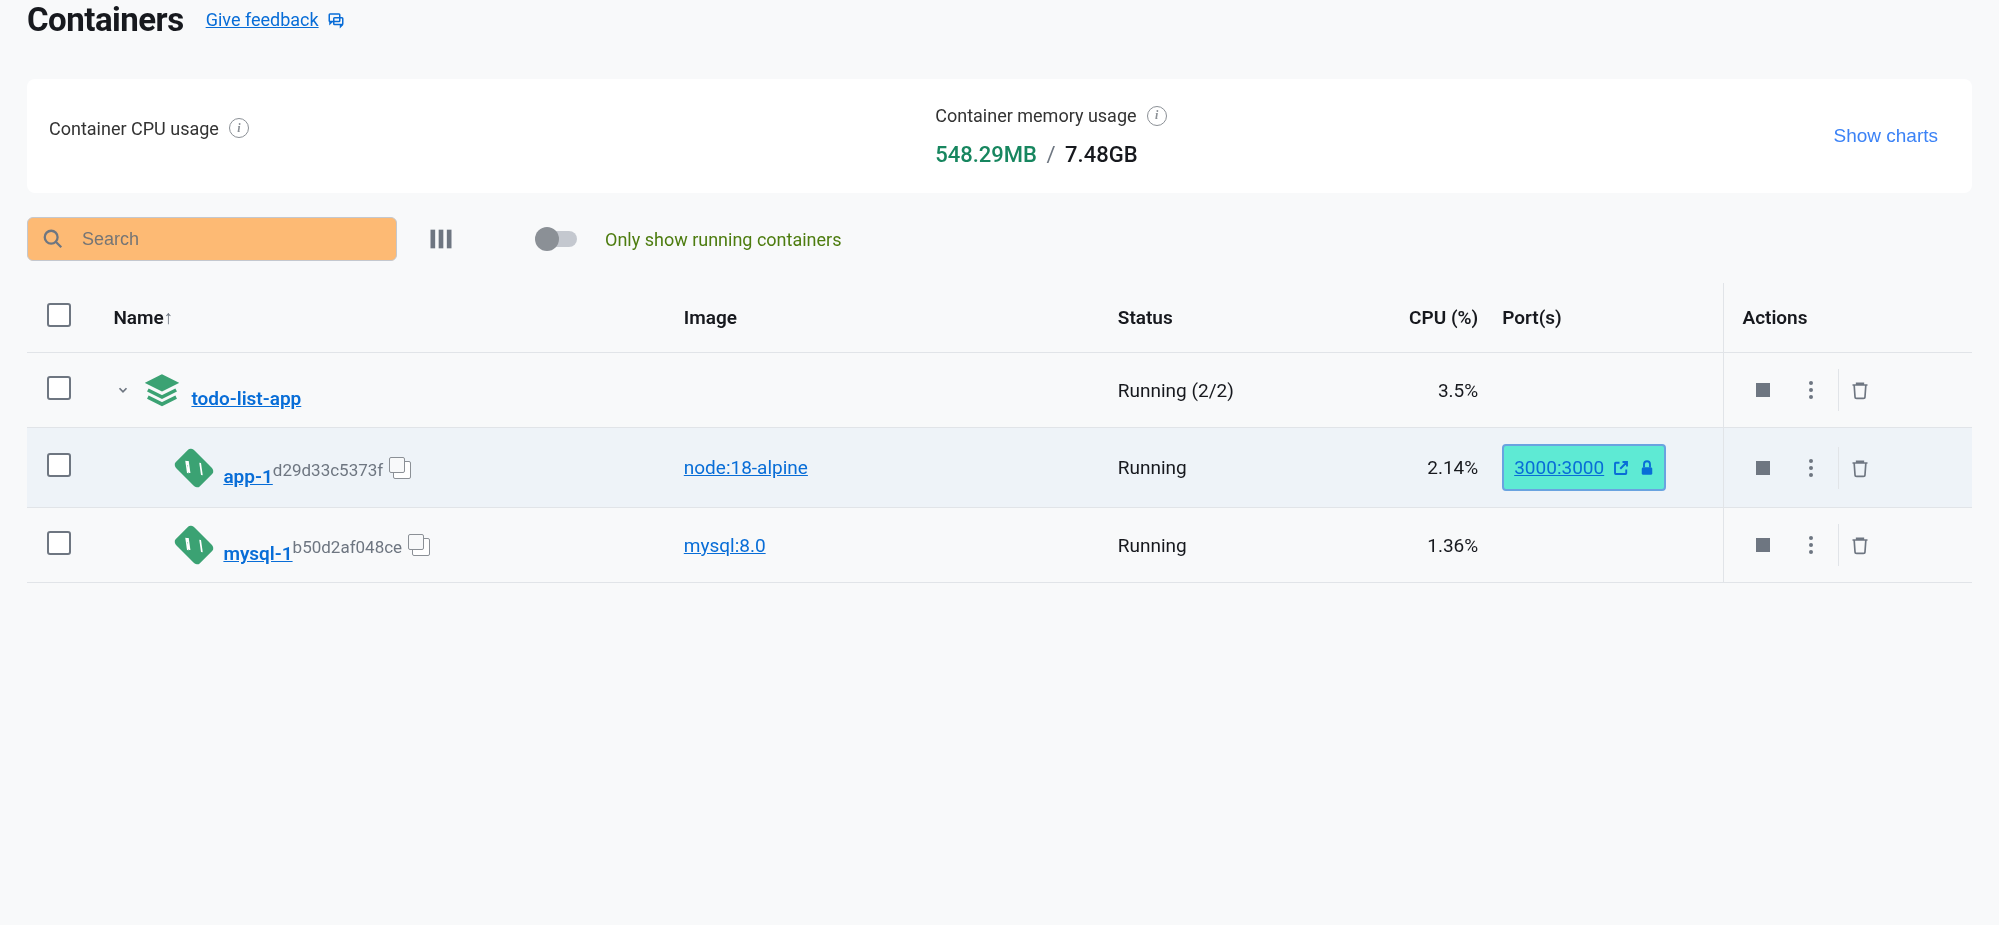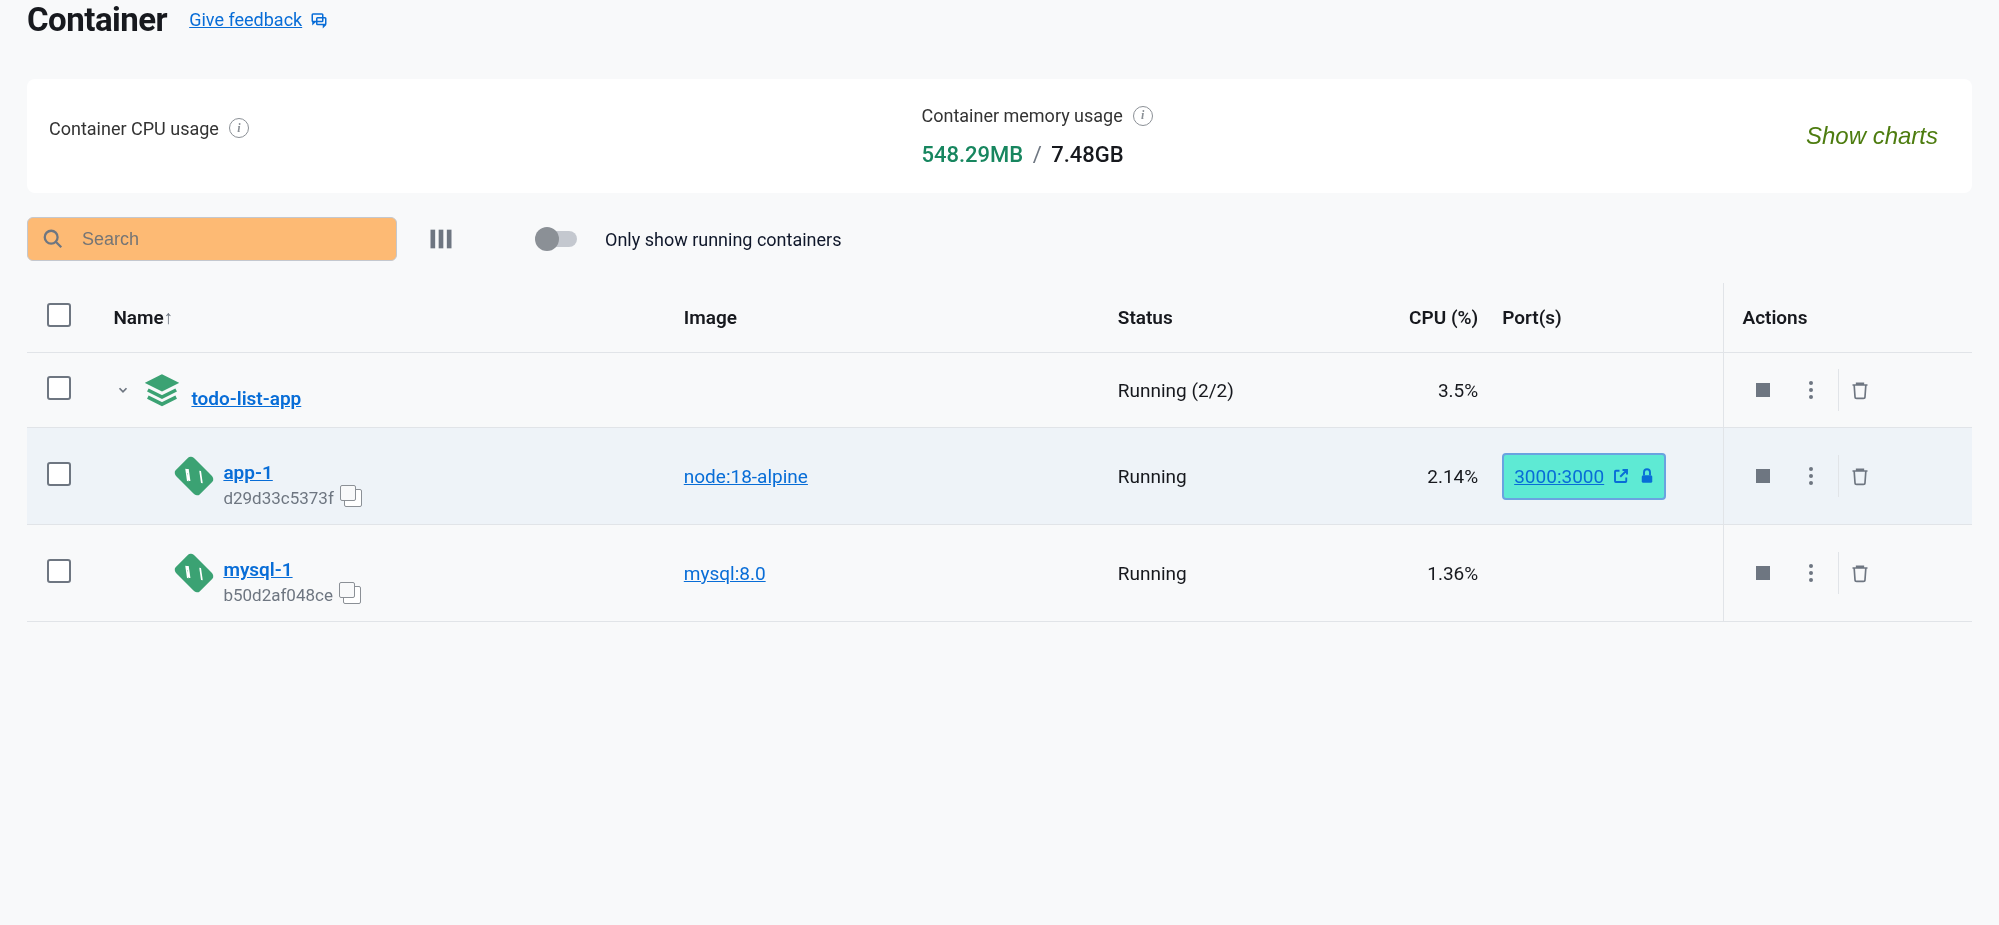--- a/index.html
+++ b/index.html
@@ -62,28 +62,27 @@
     font-style: italic;
     font-family: serif;
     font-weight: bold;
   }
   .stat-value-row { font-size: 22px; }
   .stat-green { color: #17865f; font-weight: 500; }
   .stat-sep { color: #6e7681; margin: 0 4px; }
   .stat-bold { color: #17191e; font-weight: 500; }
   .stat-muted { color: #6e7681; font-size: 19px; }
   .show-charts {
-    color: #4d7c0f;
-    font-size: 24px;
+    color: #3b82f6;
+    font-size: 19px;
     font-weight: 500;
     background: none;
     border: none;
     cursor: pointer;
     padding: 8px 12px;
-    font-style: italic;
   }
   .toolbar {
     display: flex;
     align-items: center;
     gap: 28px;
     margin-bottom: 22px;
   }
   .search-box {
     display: flex;
     align-items: center;
@@ -117,21 +116,21 @@
     border-radius: 10px;
     cursor: pointer;
   }
   .toggle-knob {
     position: absolute;
     left: -2px; top: -4px;
     width: 24px; height: 24px;
     background: #8b9096;
     border-radius: 50%;
   }
-  .toggle-label { font-size: 18px; color: #0f172a; }
+  .toggle-label { font-size: 18px; color: #4d7c0f; }
   .table-wrap { position: relative; }
   table {
     width: 100%;
     border-collapse: collapse;
   }
   thead th {
     text-align: left;
     font-size: 19px;
     font-weight: 600;
     color: #17191e;
@@ -225,27 +224,27 @@
     background: none; border: none; cursor: pointer;
     color: #6e7681;
   }
   .action-btn.sep { border-left: 1px solid #e1e4e8; }
   .stop-square { width: 14px; height: 14px; background: #6e7681; }
   .dots-v { display: flex; flex-direction: column; gap: 3px; }
   .dots-v span { width: 4px; height: 4px; background: #6e7681; border-radius: 50%; }
   .trash-icon svg { width: 20px; height: 22px; }
   .name-sort { display: inline-flex; align-items: center; gap: 0; }
   .sort-arrow { color: #6e7681; }
-  .name-stack { display: flex; flex-direction: column; }
+  .name-stack { display: flex; }
 </style>
 </head>
 <body>
 
 <div class="header-row">
-  <h1>Container</h1>
+  <h1>Containers</h1>
   <a href="#" class="feedback-link">
     <span>Give feedback</span>
     <svg viewBox="0 0 24 24" fill="none" stroke="#086dd7" stroke-width="2">
       <rect x="3" y="4" width="14" height="10" rx="1"></rect>
         <path d="M7 14l-3 3v-3"></path>
       <rect x="9" y="9" width="12" height="9" rx="1"></rect>
         <path d="M21 18l-3 3v-3"></path>
     </svg>
   </a>
 </div>

